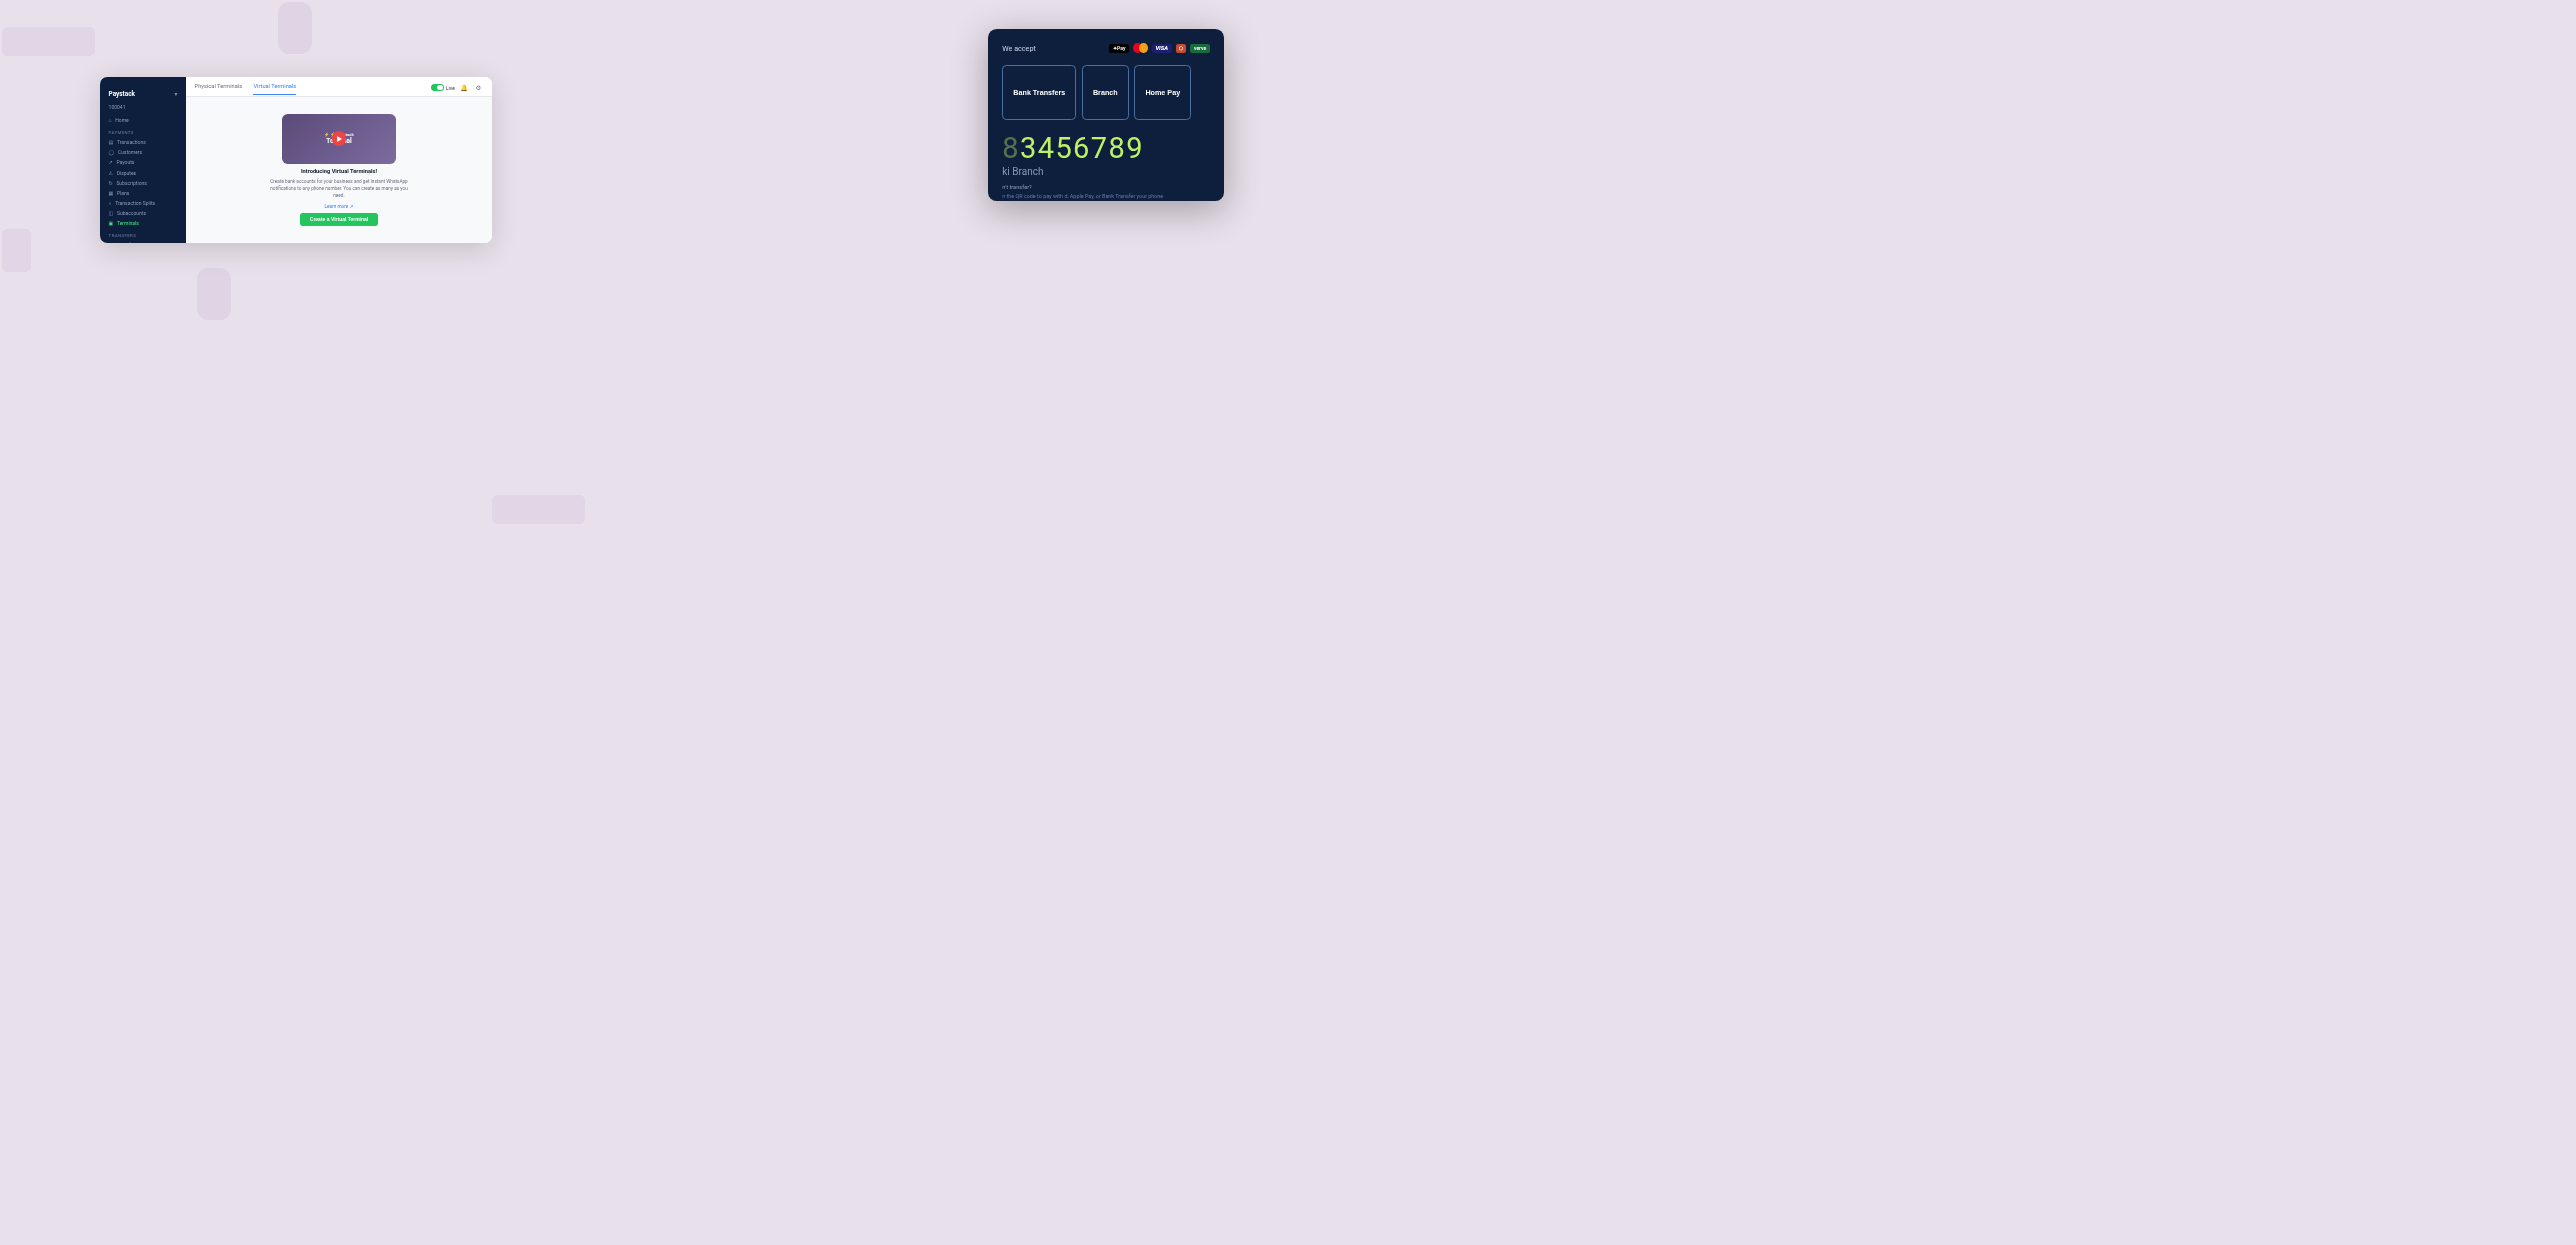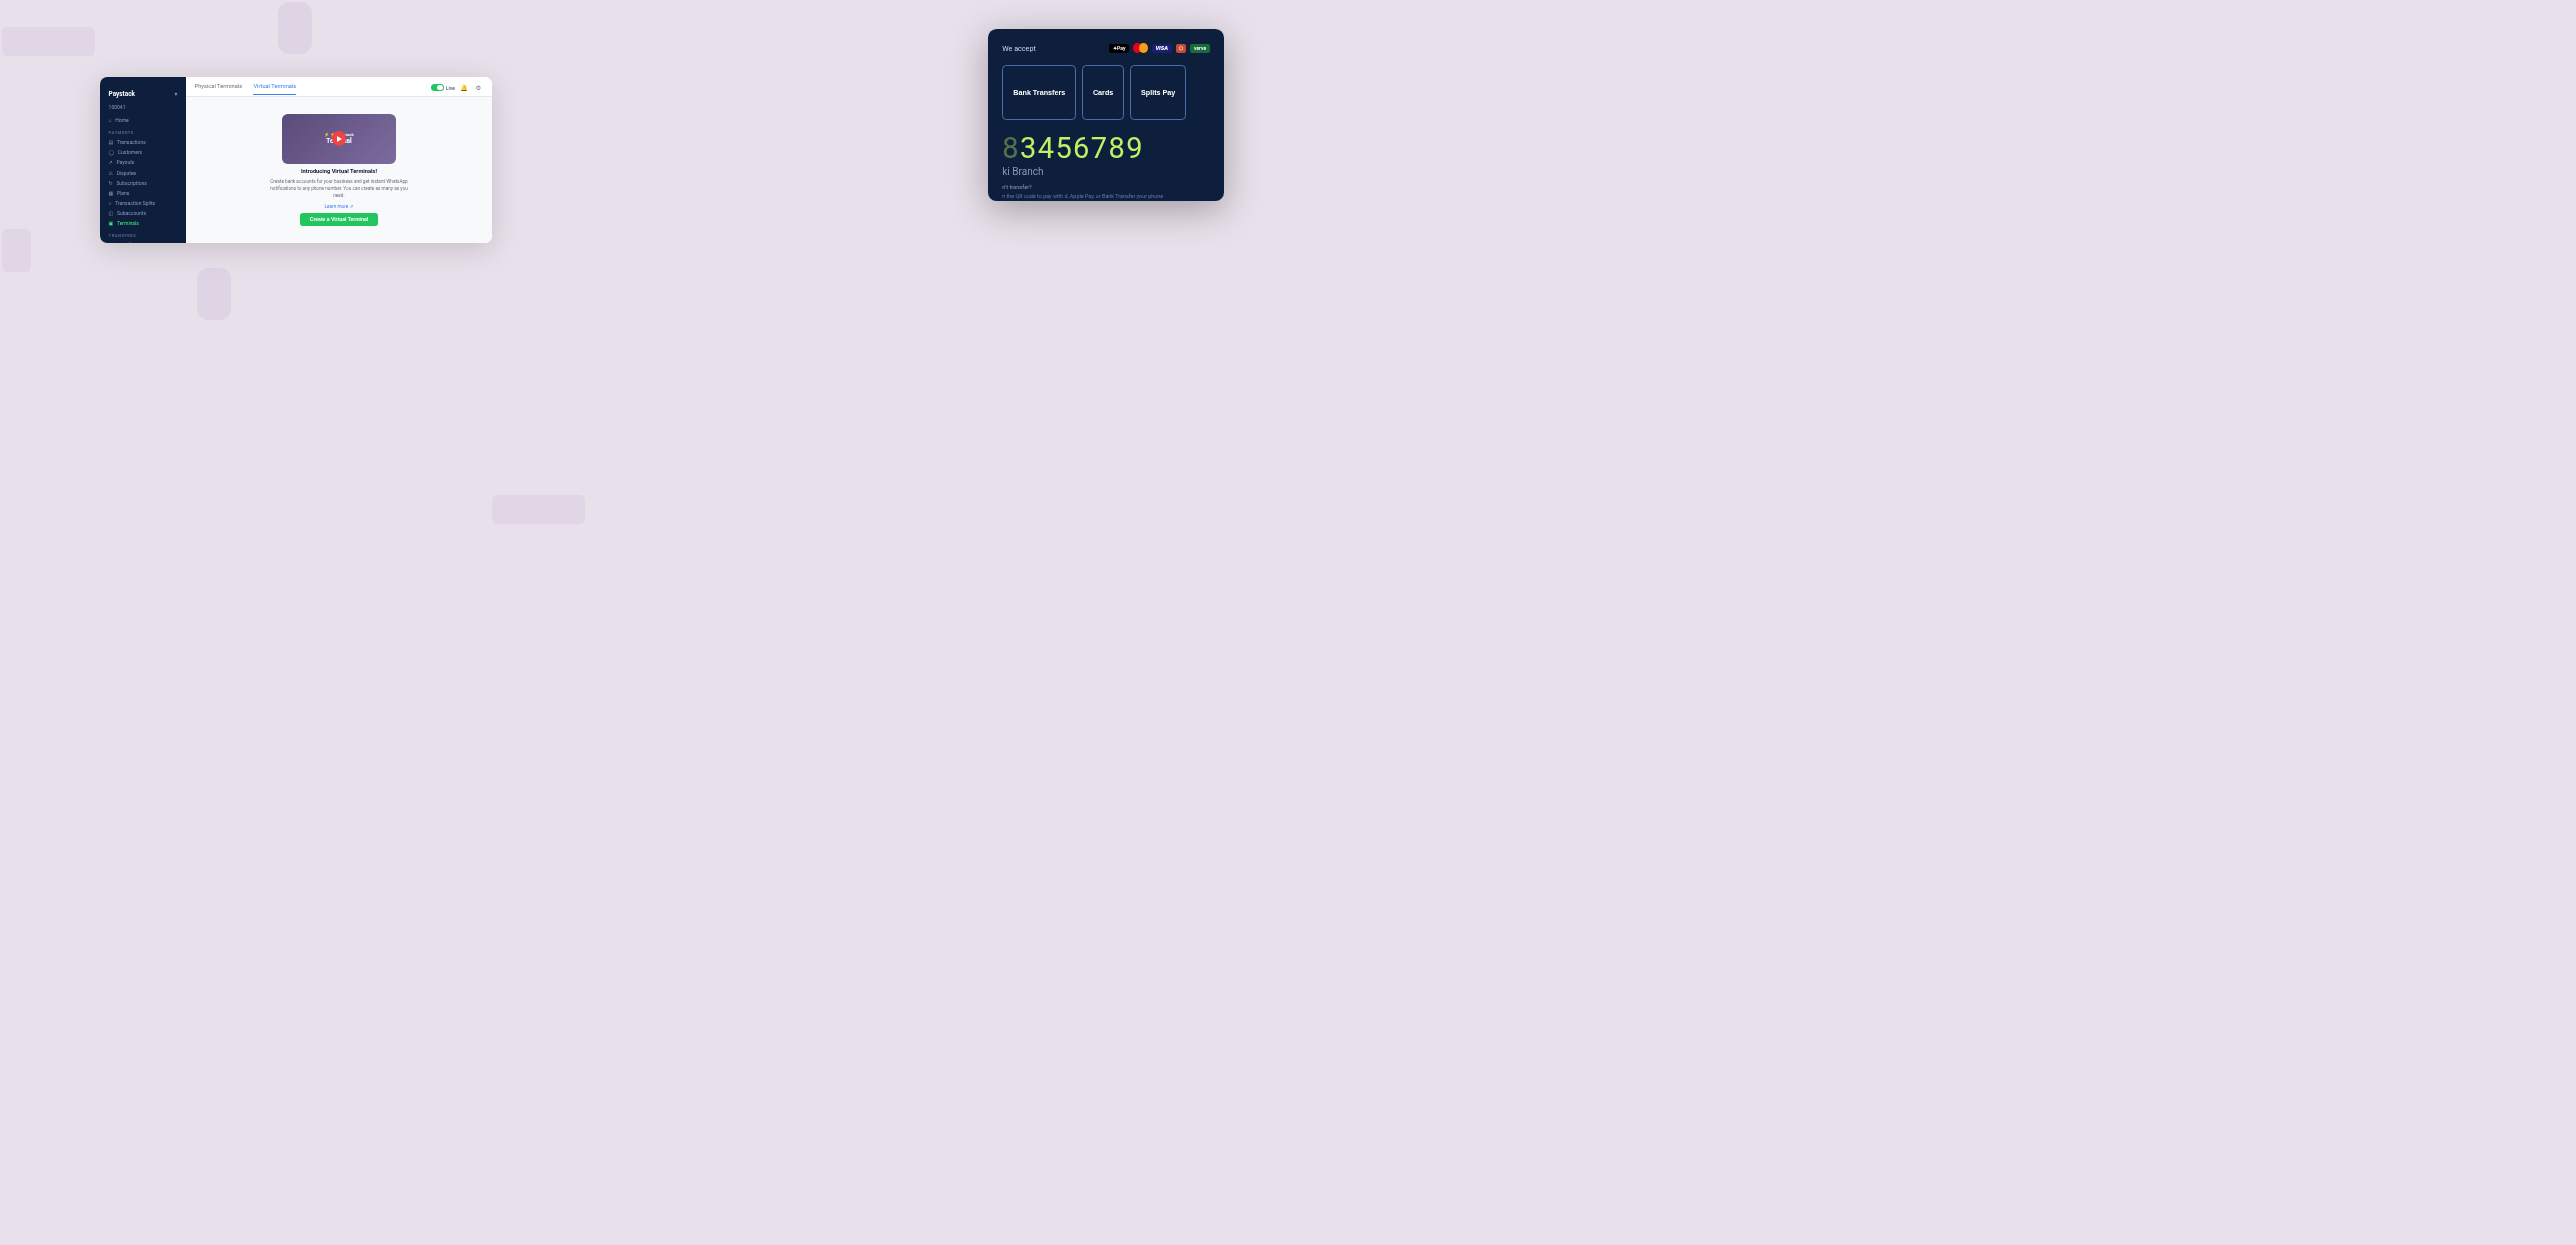--- a/index.html
+++ b/index.html
@@ -554,24 +554,24 @@
       <span style="background:#c84b31;color:white;font-size:5px;padding:1.4px 2.9px;border-radius:2.1px;font-weight:700;">⬡</span>
       <span class="pay-icon-verve">verve</span>
     </div>
   </div>
 
   <div class="payment-buttons-row">
     <button class="payment-method-btn">
       <span>Bank Transfers</span>
     </button>
     <button class="payment-method-btn">
-      <span>Cards</span>
+      <span>Branch</span>
     </button>
     <button class="payment-method-btn">
-      <span>Splits Pay</span>
+      <span>Home Pay</span>
     </button>
   </div>
 
   <div class="account-number-section">
     <div class="account-number-big">
       <span style="opacity:0.4;">8</span><span>3456789</span>
     </div>
     <div class="branch-info">ki Branch</div>
   </div>
 

